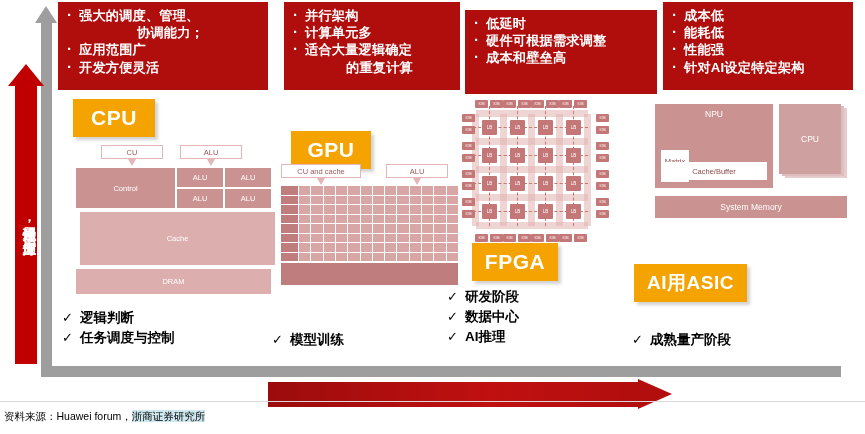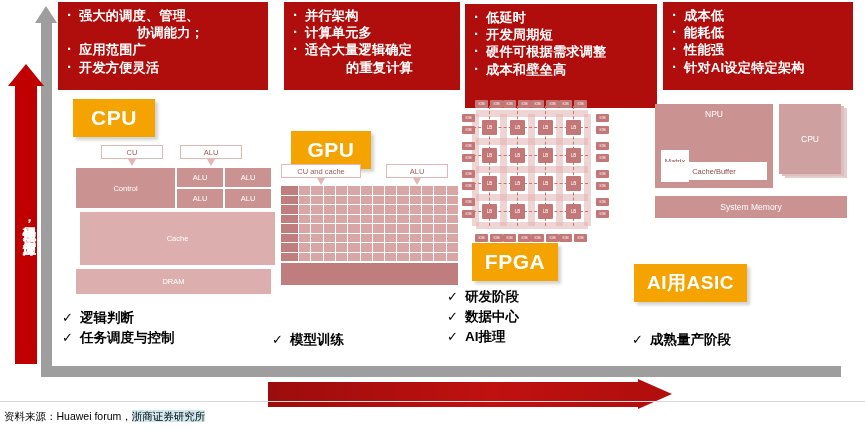--- a/index.html
+++ b/index.html
@@ -47,21 +47,21 @@
     padding:5px 6px 6px 6px;box-sizing:border-box;}
   .fbox ul{margin:0;padding:0;list-style:none;}
   .fbox li{position:relative;padding-left:15px;font-weight:bold;
     font-size:13.2px;line-height:17.2px;letter-spacing:.2px;}
   .fbox li:before{content:"·";position:absolute;left:3px;top:-1px;font-size:15px;font-weight:bold;}
   .fbox li.cont-line{padding-left:15px;text-align:center;}
   .fbox li.cont-line:before{content:"";}
 
   #fbox-cpu{left:58px;top:2px;width:210px;height:88px;}
   #fbox-gpu{left:284px;top:2px;width:176px;height:88px;}
-  #fbox-fpga{left:465px;top:4px;width:192px;height:104px;}
+  #fbox-fpga{left:465px;top:10px;width:192px;height:84px;}
   #fbox-asic{left:663px;top:2px;width:190px;height:88px;}
 
   
   .chip{position:absolute;background:#f5a300;color:#fff;font-weight:bold;
      display:flex;align-items:center;justify-content:center;
      box-shadow:3px 3px 3px rgba(0,0,0,.18);font-size:21px;letter-spacing:.5px;}
   #chip-cpu{left:73px;top:99px;width:82px;height:38px;}
   #chip-gpu{left:291px;top:131px;width:80px;height:38px;}
   #chip-fpga{left:472px;top:243px;width:86px;height:38px;}
   #chip-asic{left:634px;top:264px;width:113px;height:38px;font-size:19px;}
@@ -166,21 +166,20 @@
       <li>并行架构</li>
       <li>计算单元多</li>
       <li>适合大量逻辑确定</li>
       <li class="cont-line">的重复计算</li>
     </ul>
   </div>
 
   <div class="fbox" id="fbox-fpga">
     <ul>
       <li>低延时</li>
-      <li>开发周期短</li>
       <li>硬件可根据需求调整</li>
       <li>成本和壁垒高</li>
     </ul>
   </div>
 
   <div class="fbox" id="fbox-asic">
     <ul>
       <li>成本低</li>
       <li>能耗低</li>
       <li>性能强</li>

